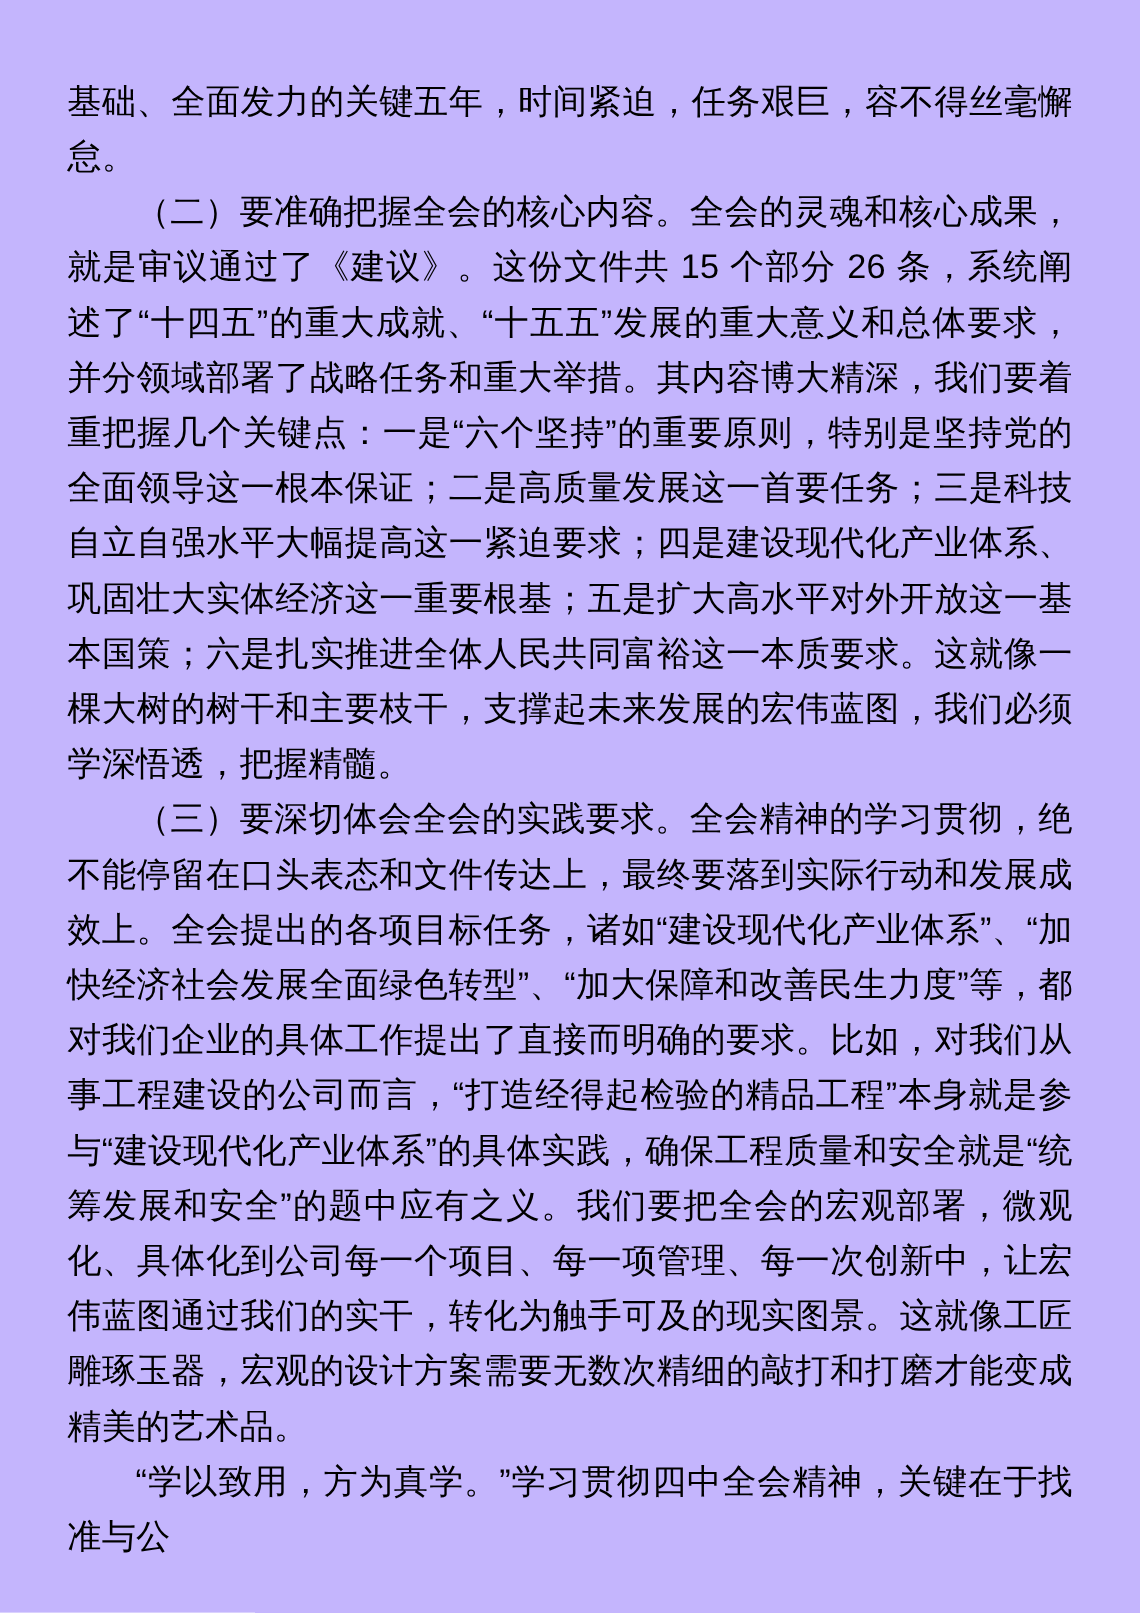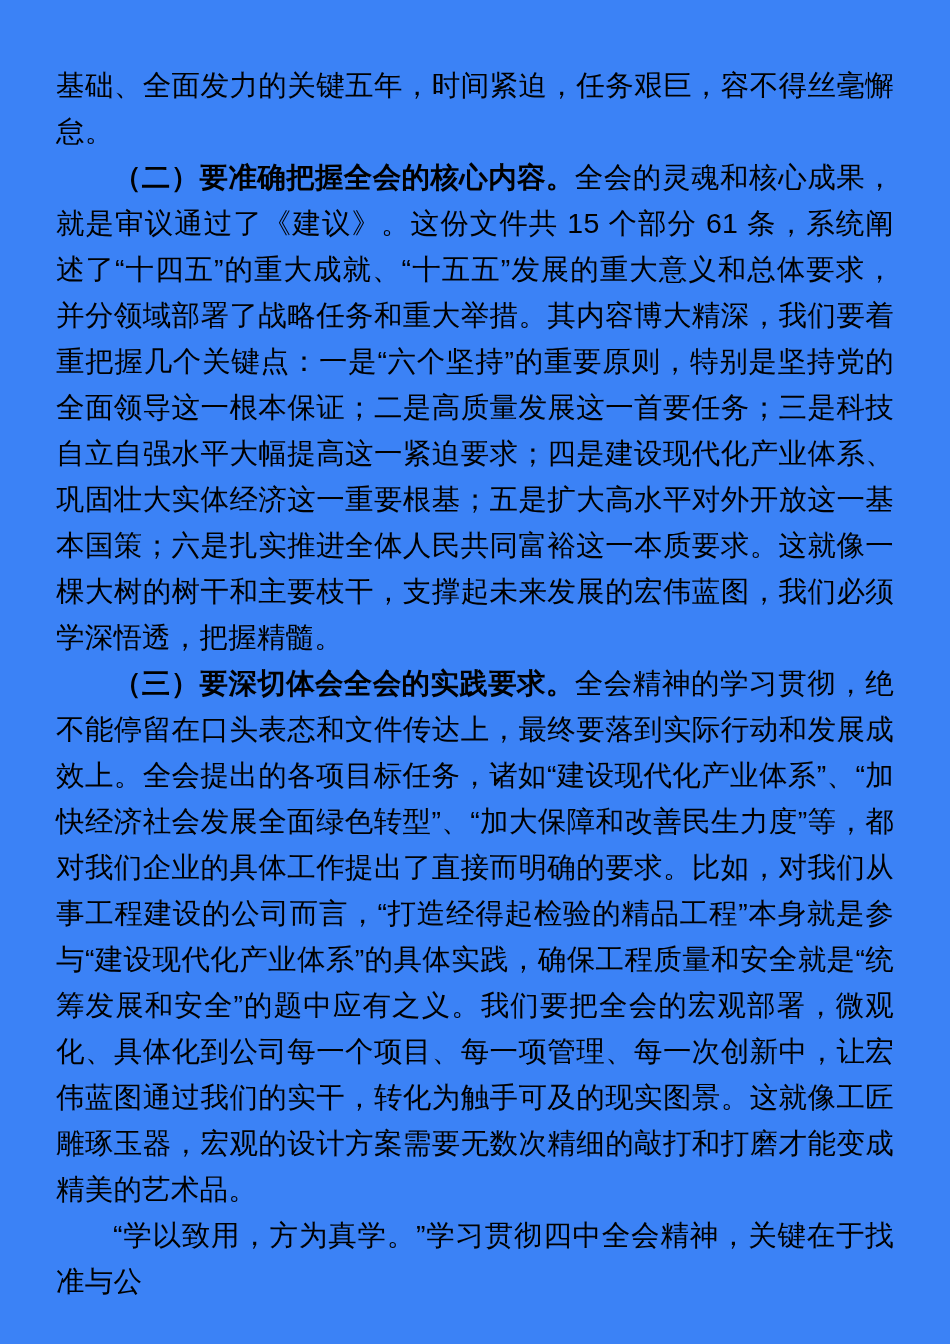--- a/index.html
+++ b/index.html
@@ -7,21 +7,21 @@
     padding: 0;
     background: #ffffff;
   }
   body {
     font-family: "Liberation Sans", "DejaVu Sans", sans-serif;
   }
   .page {
     position: relative;
     width: 950px;
     height: 1344px;
-    background: #3b82f6;
+    background: #c4b5fd;
     overflow: hidden;
     box-sizing: border-box;
   }
   .page-body {
     position: absolute;
     left: 56px;
     top: 62px;
     width: 838px;
   }
   p.para {
@@ -35,33 +35,33 @@
     text-justify: inter-ideograph;
     letter-spacing: 0.2px;
     font-weight: 400;
     word-break: break-all;
     -webkit-font-smoothing: antialiased;
   }
   p.indent {
     text-indent: 57px;
   }
   b.hd {
-    font-weight: 700;
+    font-weight: 400;
     letter-spacing: 0px;
   }
 </style>
 </head>
 <body>
 
 <div class="page">
   <div class="page-body">
 
     <p class="para" id="p0"><span>基础、全面发力的关键五年，时间紧迫，任务艰巨，容不得丝毫懈怠。</span></p>
 
-    <p class="para indent" id="p1"><b class="hd">（二）要准确把握全会的核心内容。</b><span>全会的灵魂和核心成果，就是审议通过了《建议》。这份文件共 15 个部分 61 条，系统阐述了“十四五”的重大成就、“十五五”发展的重大意义和总体要求，并分领域部署了战略任务和重大举措。其内容博大精深，我们要着重把握几个关键点：一是“六个坚持”的重要原则，特别是坚持党的全面领导这一根本保证；二是高质量发展这一首要任务；三是科技自立自强水平大幅提高这一紧迫要求；四是建设现代化产业体系、巩固壮大实体经济这一重要根基；五是扩大高水平对外开放这一基本国策；六是扎实推进全体人民共同富裕这一本质要求。这就像一棵大树的树干和主要枝干，支撑起未来发展的宏伟蓝图，我们必须学深悟透，把握精髓。</span></p>
+    <p class="para indent" id="p1"><b class="hd">（二）要准确把握全会的核心内容。</b><span>全会的灵魂和核心成果，就是审议通过了《建议》。这份文件共 15 个部分 26 条，系统阐述了“十四五”的重大成就、“十五五”发展的重大意义和总体要求，并分领域部署了战略任务和重大举措。其内容博大精深，我们要着重把握几个关键点：一是“六个坚持”的重要原则，特别是坚持党的全面领导这一根本保证；二是高质量发展这一首要任务；三是科技自立自强水平大幅提高这一紧迫要求；四是建设现代化产业体系、巩固壮大实体经济这一重要根基；五是扩大高水平对外开放这一基本国策；六是扎实推进全体人民共同富裕这一本质要求。这就像一棵大树的树干和主要枝干，支撑起未来发展的宏伟蓝图，我们必须学深悟透，把握精髓。</span></p>
 
     <p class="para indent" id="p2"><b class="hd">（三）要深切体会全会的实践要求。</b><span>全会精神的学习贯彻，绝不能停留在口头表态和文件传达上，最终要落到实际行动和发展成效上。全会提出的各项目标任务，诸如“建设现代化产业体系”、“加快经济社会发展全面绿色转型”、“加大保障和改善民生力度”等，都对我们企业的具体工作提出了直接而明确的要求。比如，对我们从事工程建设的公司而言，“打造经得起检验的精品工程”本身就是参与“建设现代化产业体系”的具体实践，确保工程质量和安全就是“统筹发展和安全”的题中应有之义。我们要把全会的宏观部署，微观化、具体化到公司每一个项目、每一项管理、每一次创新中，让宏伟蓝图通过我们的实干，转化为触手可及的现实图景。这就像工匠雕琢玉器，宏观的设计方案需要无数次精细的敲打和打磨才能变成精美的艺术品。</span></p>
 
 
     <p class="para indent" id="p4"><span>“学以致用，方为真学。”学习贯彻四中全会精神，关键在于找准与公</span></p>
 
   </div>
 </div>
 
 </body></html>

